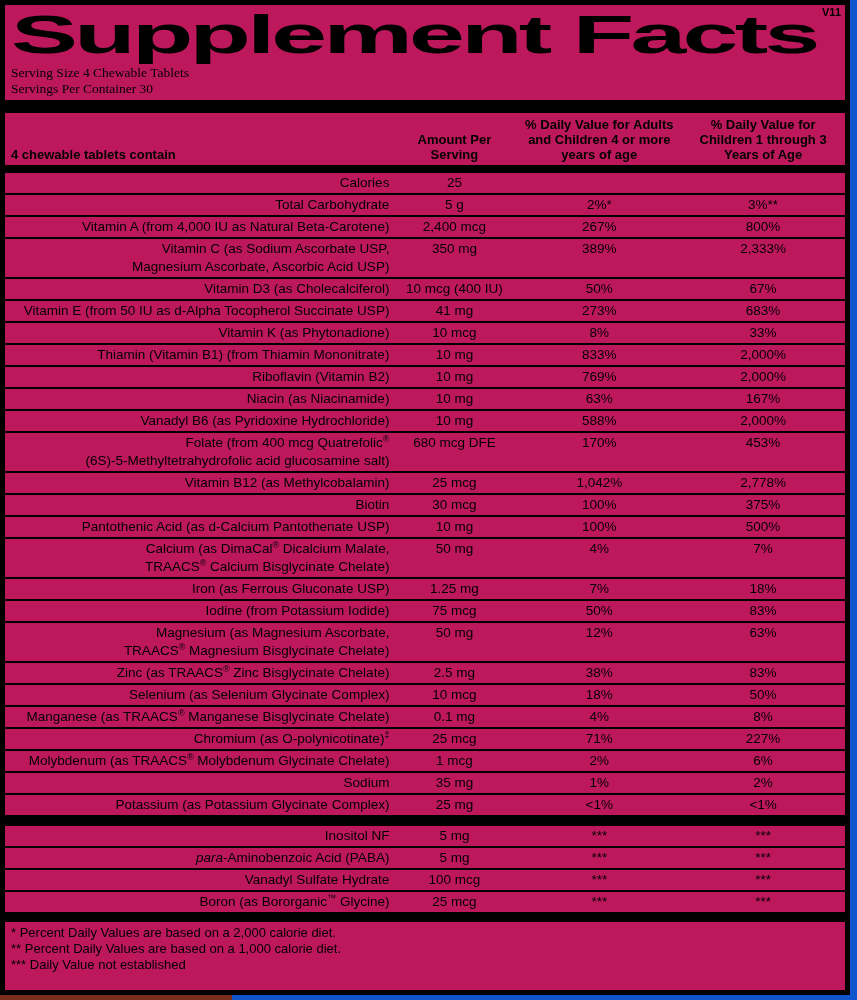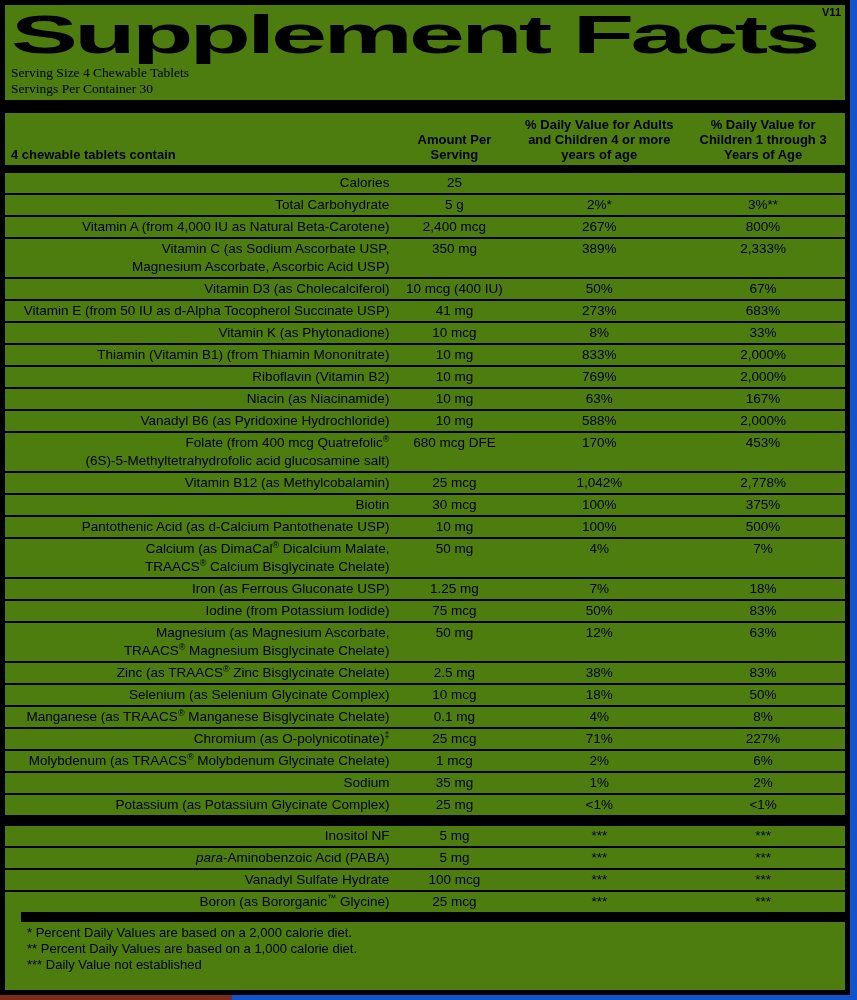--- a/index.html
+++ b/index.html
@@ -3,38 +3,38 @@
 <meta charset="utf-8">
 <style>
   html,body{margin:0;padding:0;background:#e8e8e8;}
   .page{position:relative;width:857px;height:1000px;background:#ffffff;overflow:hidden;
         font-family:"Liberation Sans","DejaVu Sans",sans-serif;color:#000;}
   .right-strip{position:absolute;top:0;right:0;width:7px;height:100%;background:var(--blue,#1155cc);}
   .bottom-strip{position:absolute;bottom:0;left:0;height:5px;width:850px;display:flex;}
   .bottom-strip .maroon{width:232px;height:100%;background:var(--maroon,#7b2d1c);}
   .bottom-strip .blue{flex:1;height:100%;background:var(--blue,#1155cc);}
   .label{position:absolute;left:0;top:0;width:850px;height:995px;box-sizing:border-box;
-         border:5px solid #000;background:#4d7c0f;}
+         border:5px solid #000;background:#be185d;}
   .titlebar{position:relative;padding:6px 6px 0 6px;height:52px;}
   .title{margin:0;font-size:54px;font-weight:bold;letter-spacing:-2px;line-height:46px;white-space:nowrap;}
   .title-stretch{display:inline-block;transform:scaleX(1.86);transform-origin:left center;}
   .version{position:absolute;top:1px;right:4px;font-size:11px;font-weight:bold;letter-spacing:0;}
   .serving{padding:2px 6px 3px 6px;font-size:13.5px;line-height:16px;font-family:Liberation Serif, serif;}
   .thick-bar{height:13px;background:#000;margin:0;}
   table.facts{width:100%;border-collapse:collapse;table-layout:fixed;}
   th{font-size:13px;font-weight:bold;vertical-align:bottom;padding:4px 2px 3px 2px;line-height:15px;}
   th.c-name{text-align:left;padding-left:6px;}
   th.c-amt,th.c-dv{}
   tbody td{font-size:13.5px;line-height:18px;border-top:2px solid #000;
            padding:1px 2px 1px 2px;vertical-align:top;}
   td.cell-name{text-align:right;padding-left:6px;white-space:nowrap;overflow:visible;}
   td.cell-amt,td.cell-dv1,td.cell-dv2{text-align:center;white-space:nowrap;}
   tr.bar-row td{background:#000;height:9px;padding:0;border-top:none;line-height:0;}
   sup{font-size:9px;line-height:0;}
-  .footnotes{border-top:10px solid #000;padding:3px 16px 0 6px;font-size:13px;line-height:16px;margin-left:16px;}
+  .footnotes{border-top:10px solid #000;padding:3px 16px 0 6px;font-size:13px;line-height:16px;}
 </style>
 </head>
 <body>
 
 <div class="page" style="--blue: #1155cc; --maroon: #7b2d1c;">
 
   <div class="label">
 
     <div class="titlebar">
       <h1 class="title"><span class="title-stretch">Supplement Facts</span></h1>

